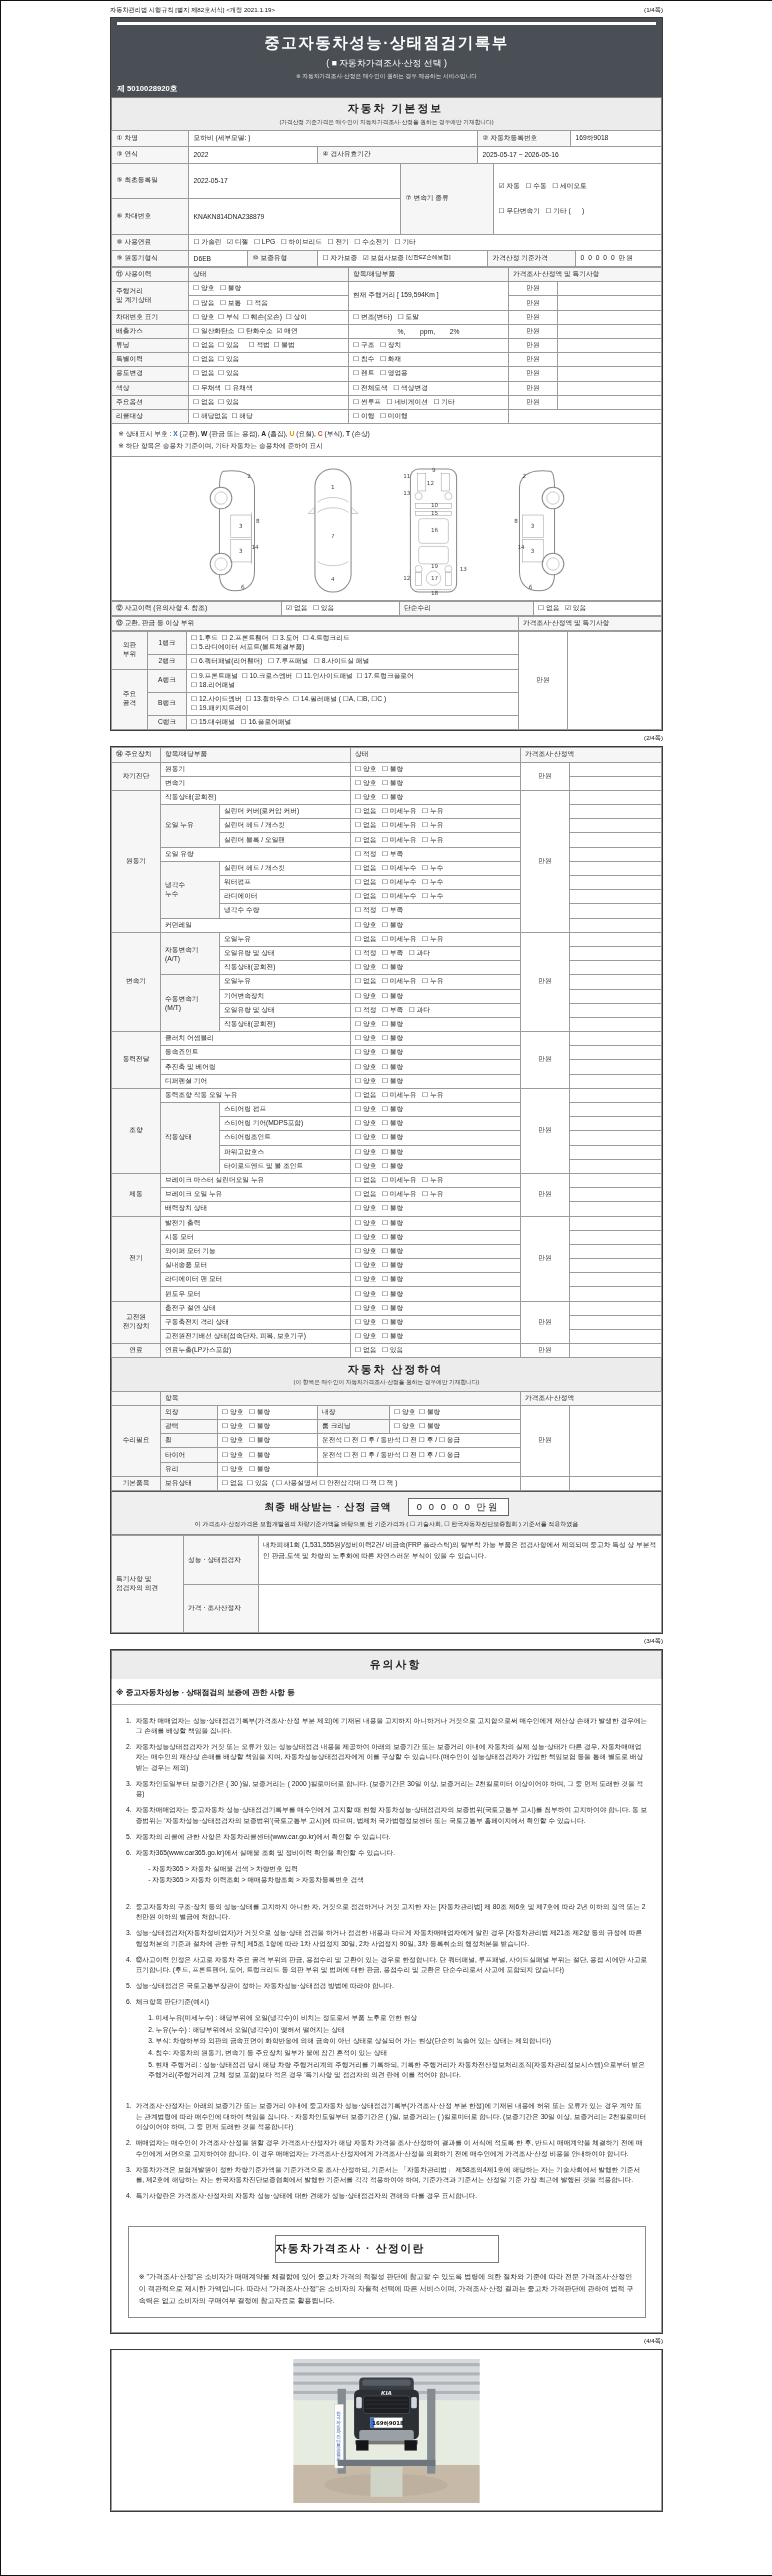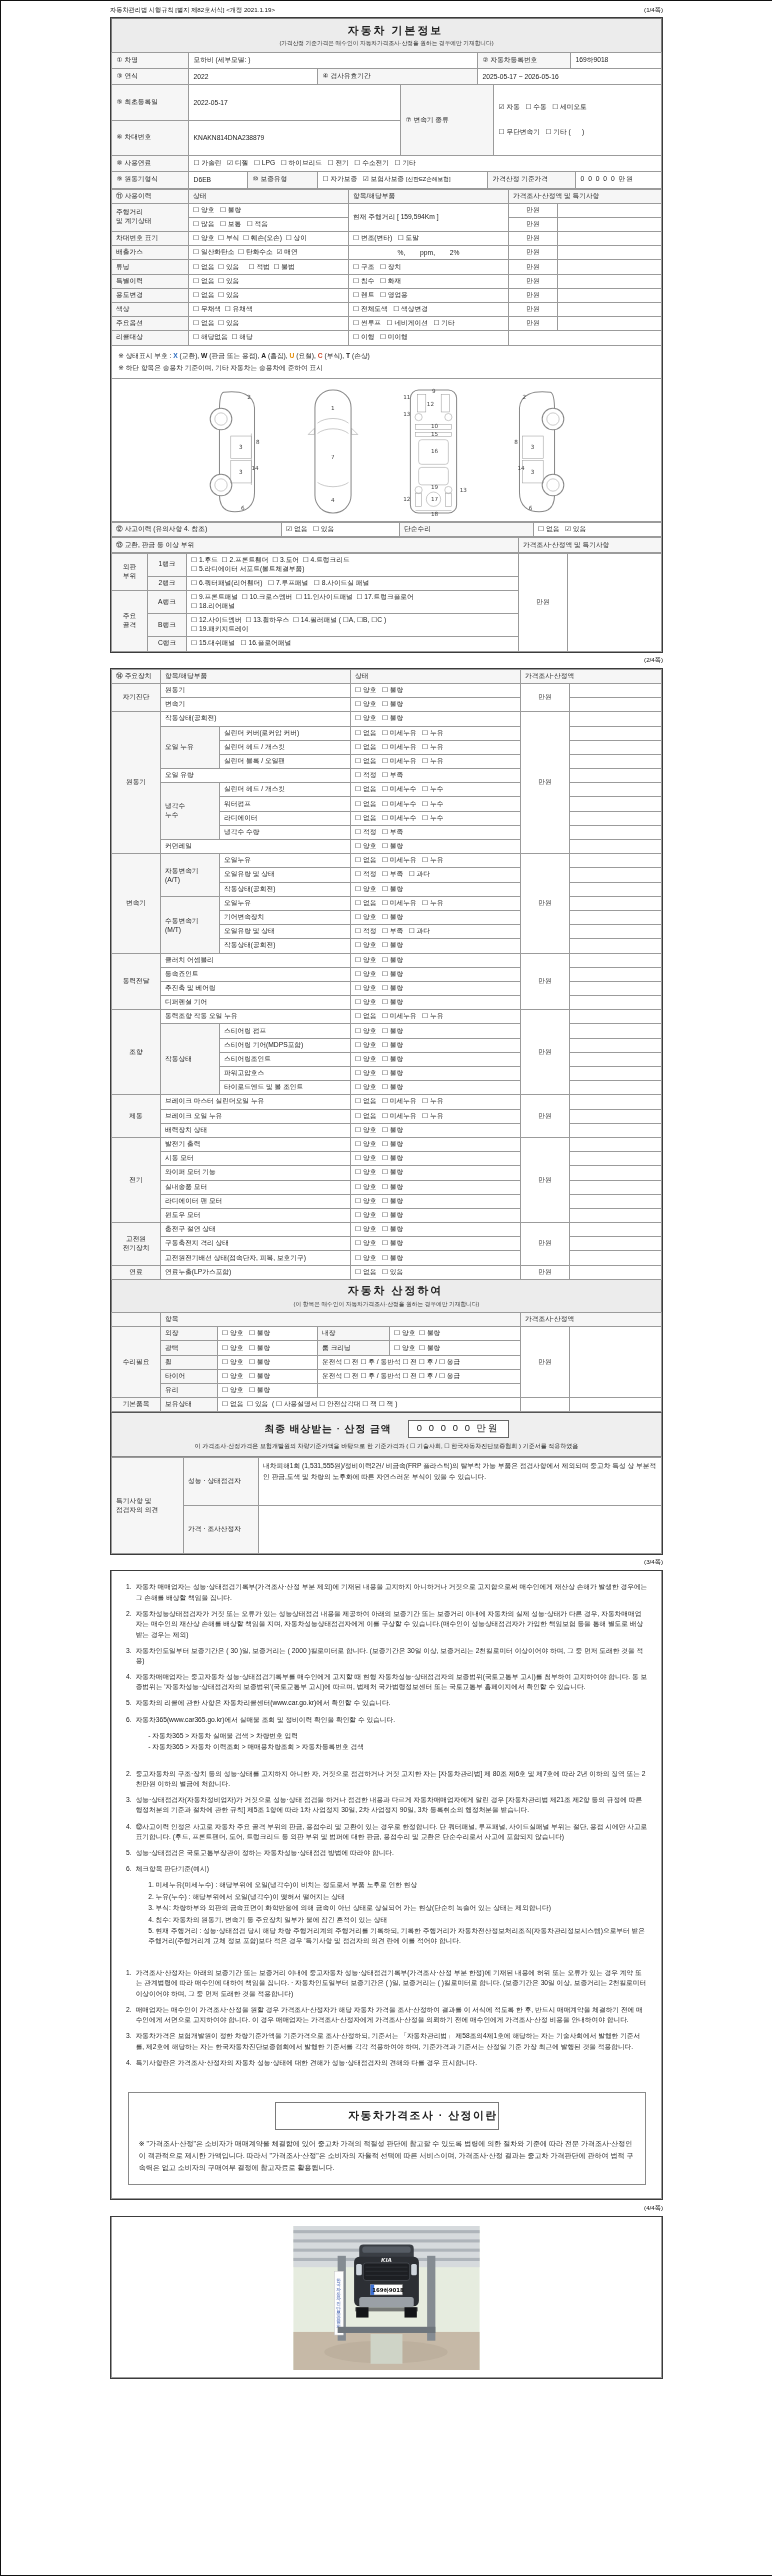--- a/index.html
+++ b/index.html
@@ -53,39 +53,46 @@
   .note-sub{margin:1.5px 0 1.5px 29px;font-size:6.7px;line-height:1.5;}
   .nsec{font-size:7.7px;font-weight:bold;padding:8.2px 4.1px 6.2px 4.1px;border-bottom:0.5px solid #aaa;}
   .nbody{padding:5.2px 13.4px 9.3px 7.2px;}
 
   .finalbox{border:0.5px solid #8a8a8a;border-top:1px solid #555;background:#efefef;text-align:center;padding:6.2px 0 5.2px 0;}
   .finalline{font-size:9.8px;font-weight:bold;letter-spacing:1px;}
   .finalval{display:inline-block;border:0.5px solid #666;background:#fff;padding:1.5px 8.2px;margin-left:12.4px;font-size:9.3px;letter-spacing:2.1px;font-weight:normal;}
   .finalnote{font-size:6px;margin-top:4.1px;color:#222;}
 
   .pricebox{border:0.5px solid #8a8a8a;margin:9.3px 15.5px 13.4px 15.5px;padding:8.2px 10.3px 10.3px 10.3px;}
-  .priceboxtitle{border:0.5px solid #7a7a7a;width:222px;margin:0 auto;text-align:right;font-size:10.8px;font-weight:bold;letter-spacing:1.5px;padding:6.2px 0;}
+  .priceboxtitle{border:0.5px solid #7a7a7a;width:222px;margin:0 auto;text-align:left;font-size:10.8px;font-weight:bold;letter-spacing:1.5px;padding:6.2px 0;}
   .priceboxtext{font-size:7px;line-height:1.7;margin-top:8.2px;}
 
   .photosec{padding:9.3px 0 7.2px 0;}
   .photoframe{display:block;margin:0 auto;}
 </style>
 </head>
 <body>
 
 <div class="page">
 <div class="doc">
 
   <div class="topmeta">
     <span>자동차관리법 시행규칙 [별지 제82호서식] &lt;개정 2021.1.19&gt;</span>
     <span>(1/4쪽)</span>
   </div>
 
   <div class="pblock">
 
+    <div class="titlebox">
+      <div class="titlestripe"></div>
+      <h1>중고자동차성능·상태점검기록부</h1>
+      <div class="titlesub">( ■ 자동차가격조사·산정 선택 )</div>
+      <div class="titlenote">※ 자동차가격조사·산정은 매수인이 원하는 경우 제공하는 서비스입니다</div>
+      <div class="docno">제 5010028920호</div>
+    </div>
 
     <div class="sechead">
       <h2>자동차 기본정보</h2>
       <div class="secnote">(가격산정 기준가격은 매수인이 자동차가격조사·산정을 원하는 경우에만 기재합니다)</div>
     </div>
     <div class="btable">
       <div class="brow">
         <div class="bcell lab" style="flex:0 0 77px">① 차명</div>
         <div class="bcell" style="flex:0 0 289px">모하비 (세부모델: )</div>
         <div class="bcell lab" style="flex:0 0 93px">② 자동차등록번호</div>
@@ -712,21 +719,25 @@
         <td class="lab" style="height:43px">가격 · 조사산정자</td>
         <td></td>
       </tr>
     </tbody>
         </table>
   </div>
 
   <div class="pagemark">(3/4쪽)</div>
 
   <div class="pblock">
+    <div class="sechead" style="padding:7.2px 0">
+      <h2>유의사항</h2>
+    </div>
     <div style="border:0.5px solid #9b9b9b;border-top:none;">
+      <div class="nsec">※ 중고자동차성능 · 상태점검의 보증에 관한 사항 등</div>
       <div class="nbody" id="notes-list1">
             <div class="note-item">
               <span class="note-num">1.</span>
               <span class="note-text">자동차 매매업자는 성능·상태점검기록부(가격조사·산정 부분 제외)에 기재된 내용을 고지하지 아니하거나 거짓으로 고지함으로써 매수인에게 재산상 손해가 발생한 경우에는 그 손해를 배상할 책임을 집니다.</span>
             </div>
             <div class="note-item">
               <span class="note-num">2.</span>
               <span class="note-text">자동차성능상태점검자가 거짓 또는 오류가 있는 성능상태점검 내용을 제공하여 아래의 보증기간 또는 보증거리 이내에 자동차의 실제 성능·상태가 다른 경우, 자동차매매업자는 매수인의 재산상 손해를 배상할 책임을 지며, 자동차성능상태점검자에게 이를 구상할 수 있습니다.(매수인이 성능상태점검자가 가입한 책임보험 등을 통해 별도로 배상받는 경우는 제외)</span>
             </div>
             <div class="note-item">

